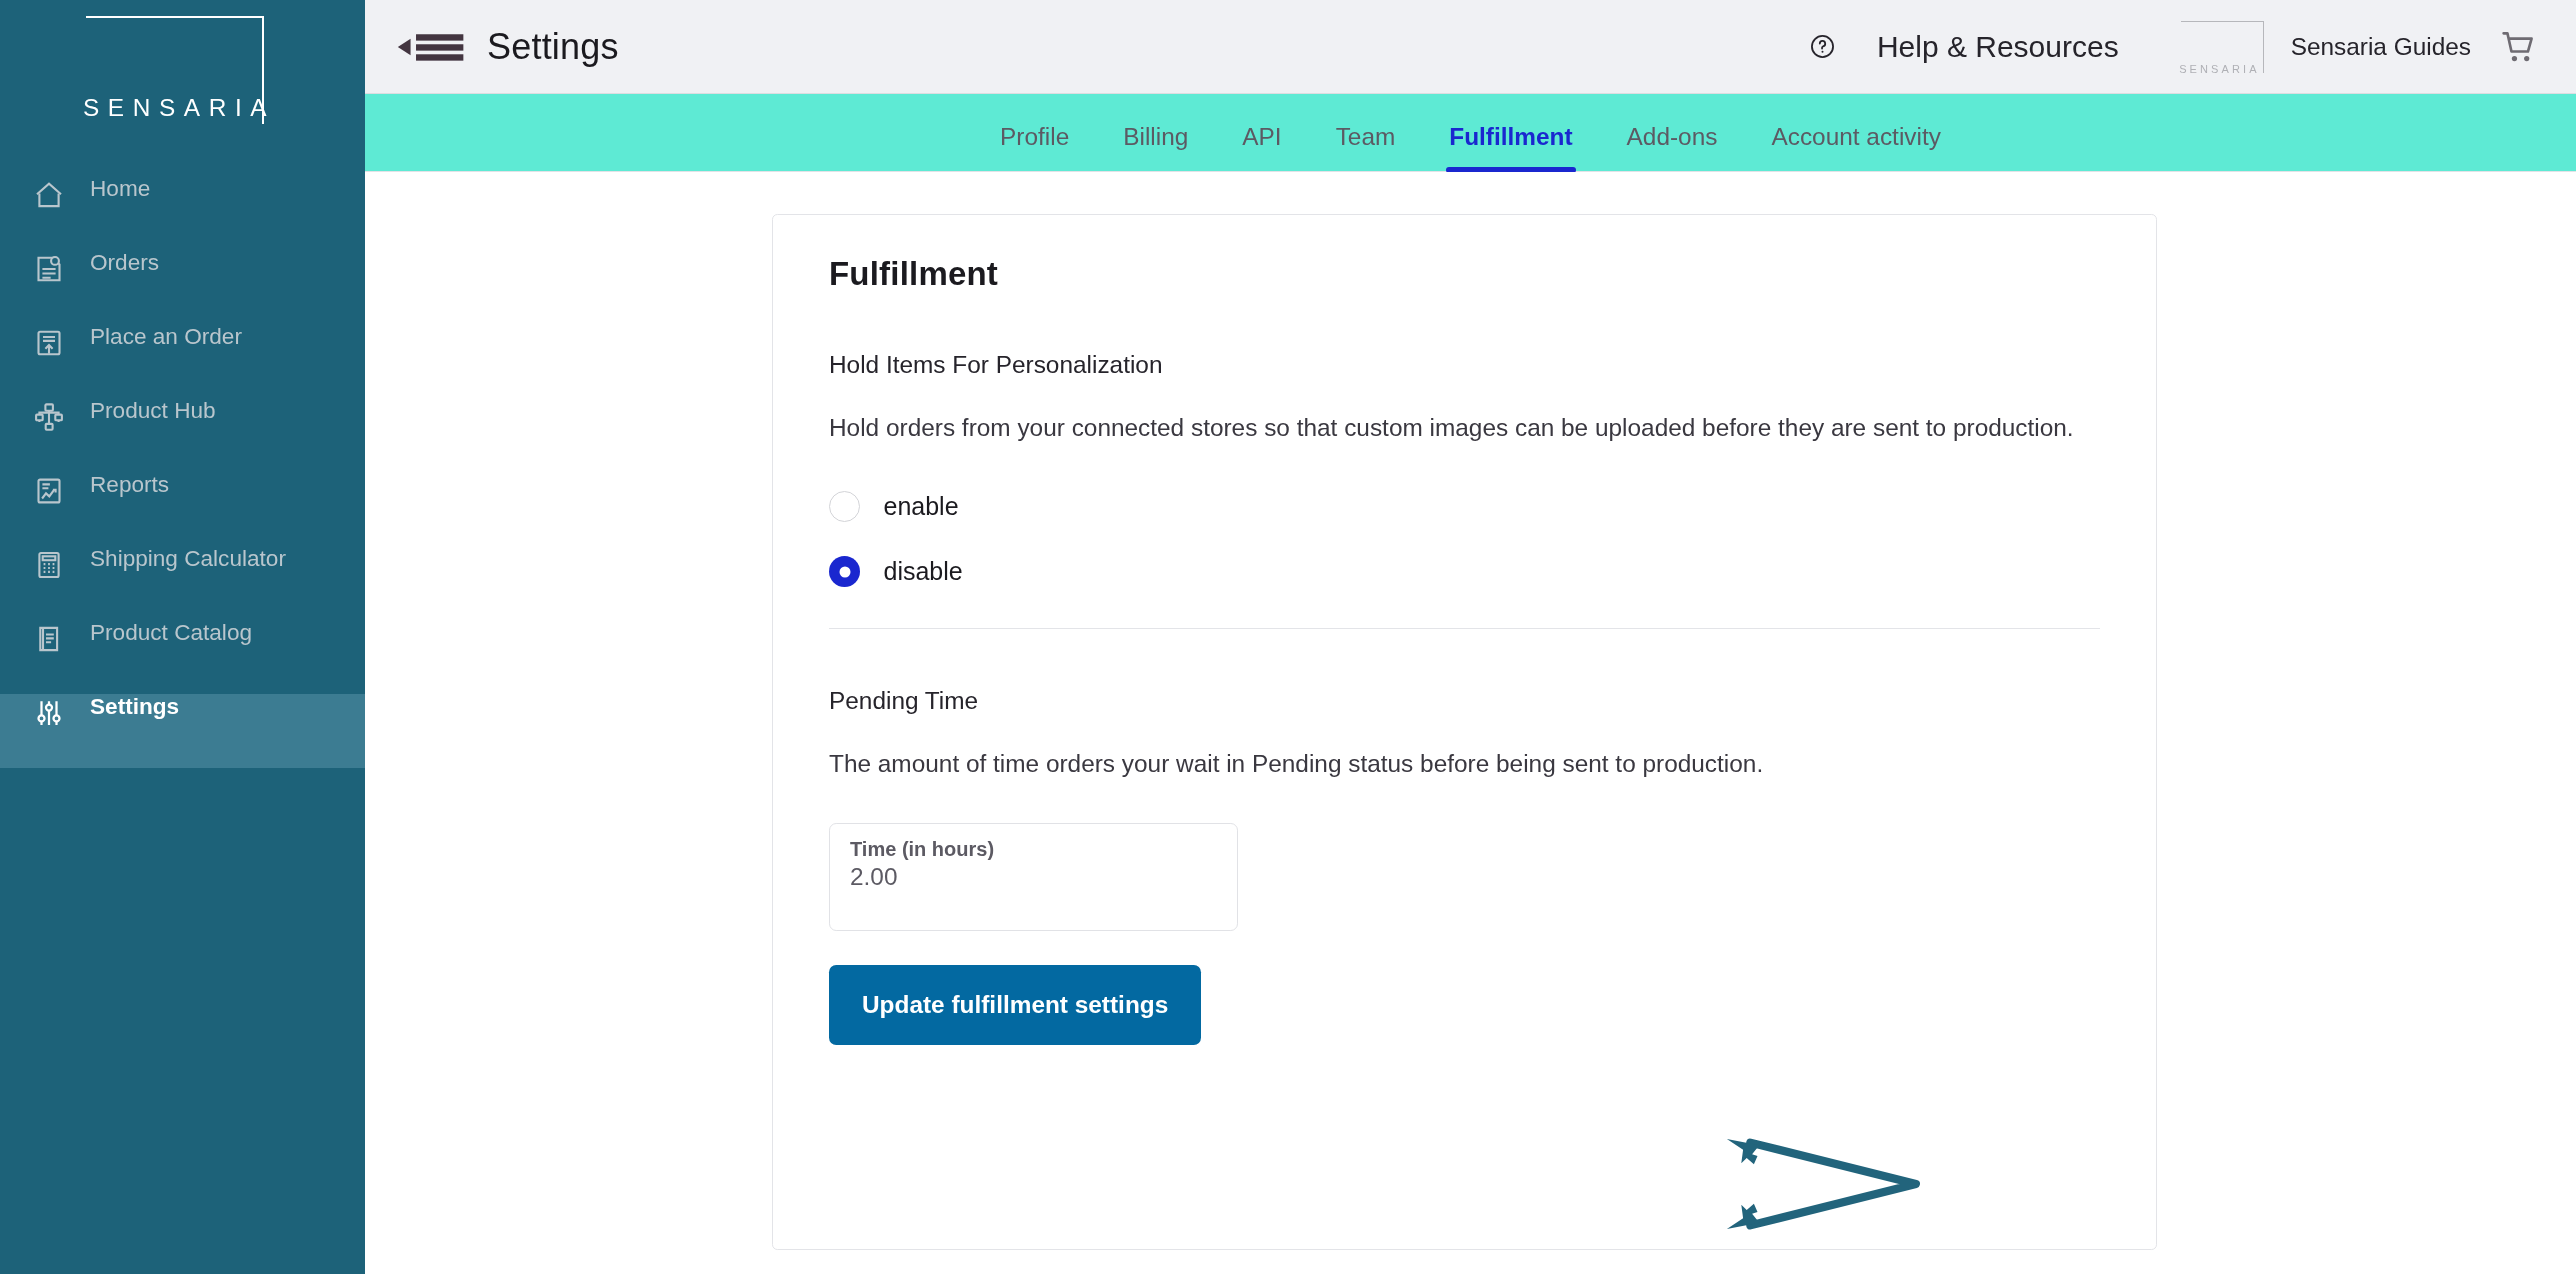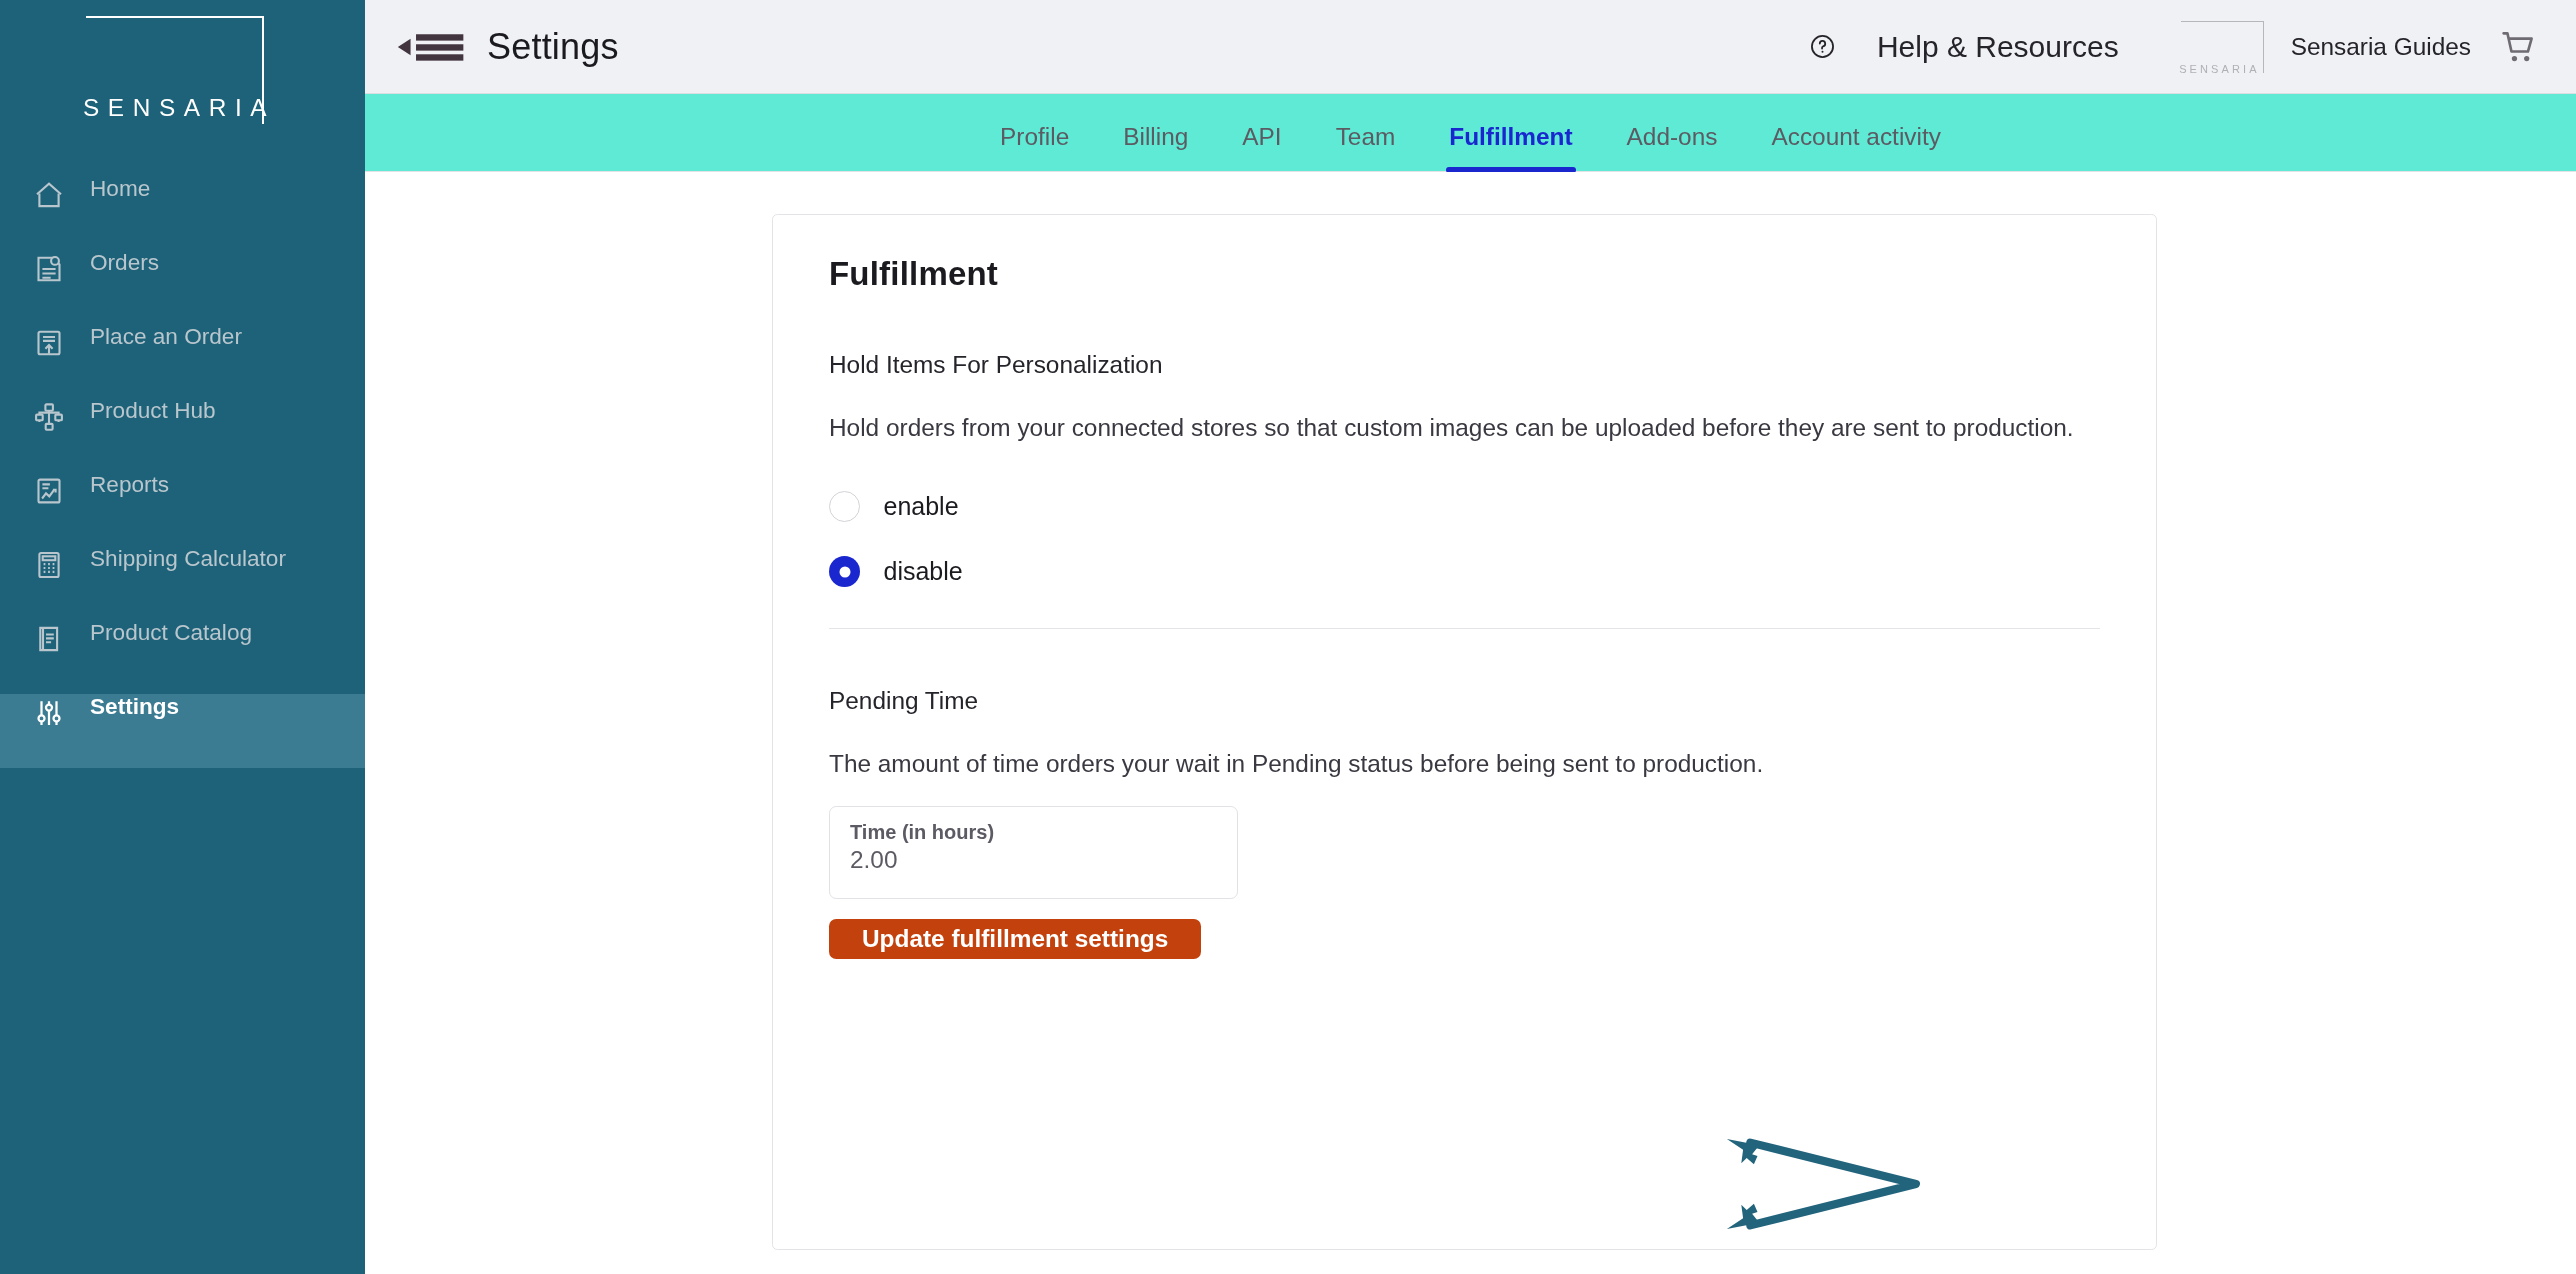--- a/index.html
+++ b/index.html
@@ -212,43 +212,43 @@
     background: #ffffff;
   }
   .radio-label { font-size: 25px; color: #1B1A1F; text-align: right; }
 
   .divider {
     margin: 23.5px 0 0 0;
     height: 1.8px; background: #E3E4E8;
   }
 
   .field {
-    margin-top: 27px;
-    width: 409px; height: 93px;
+    margin-top: 44px;
+    width: 409px; height: 108px;
     border: 1.8px solid #E1E2E6;
     border-radius: 7.2px;
     padding: 12.7px 20px 0 20px;
   }
   .field-label {
     font-size: 20px; font-weight: 700; color: #5C5A63;
     line-height: 1.2;
   }
   .field-value {
     font-size: 24.4px; color: #5C5A63;
     margin-top: 1.8px;
   }
   .primary-btn {
-    margin-top: 20px;
+    margin-top: 34px;
     display: inline-block;
-    background: #c2410c;
+    background: #0369a1;
     color: #ffffff;
     font-size: 24.4px;
     font-weight: 700;
     border: none; border-radius: 7.2px;
-    padding: 6px 33px;
+    padding: 26px 33px;
     cursor: pointer;
     font-family: "Liberation Sans", sans-serif;
   }
 
   .annotation {
     position: absolute;
     left: 1347px; top: 958px;
     pointer-events: none;
   }
 </style>

